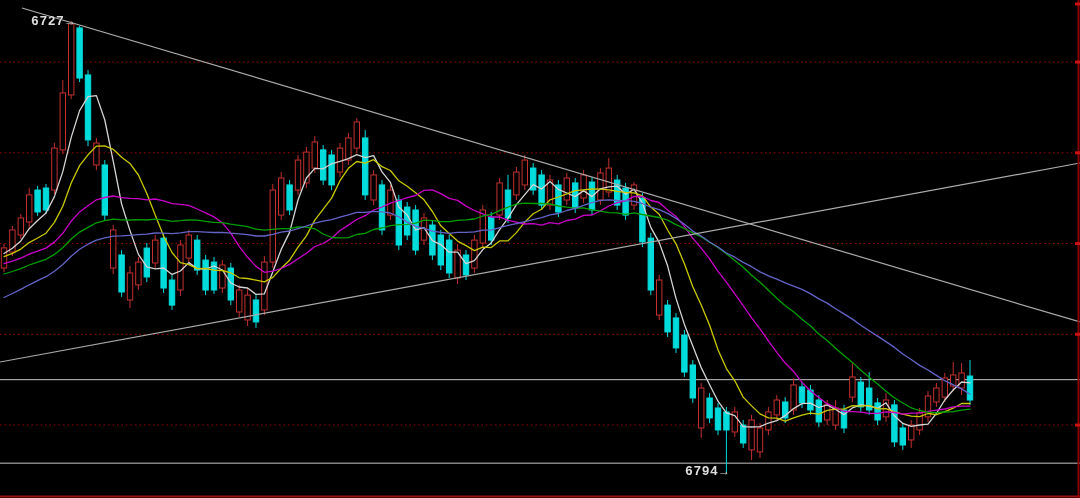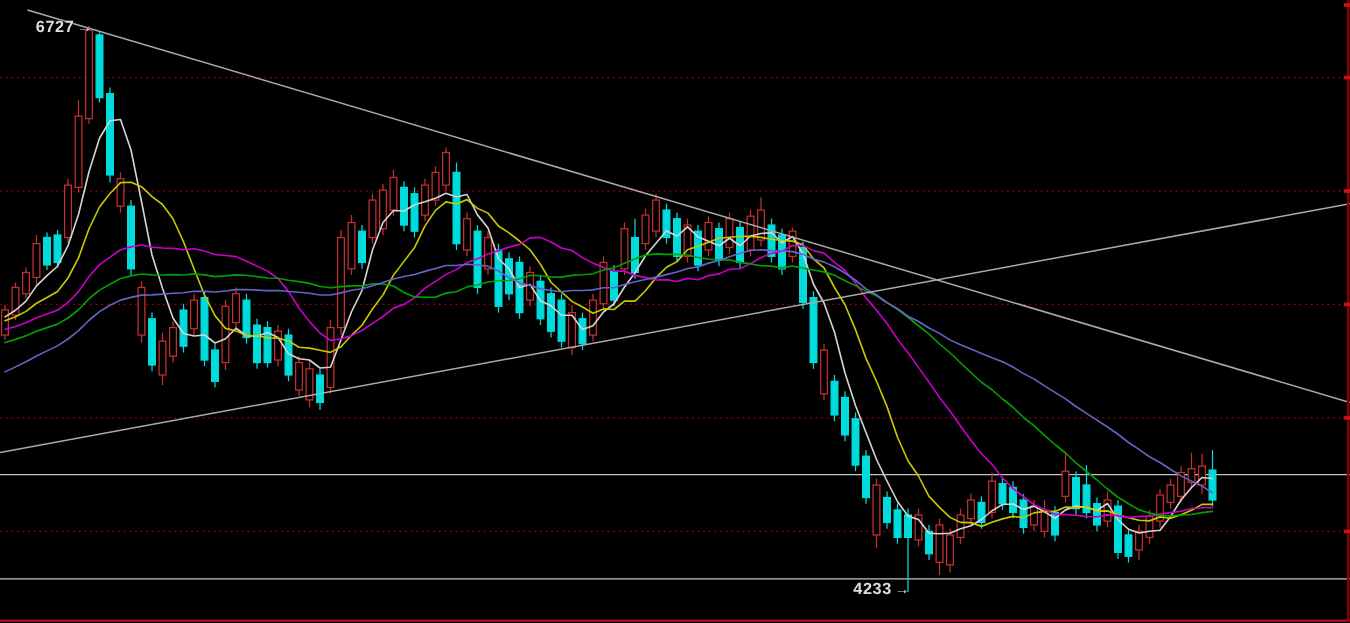--- a/index.html
+++ b/index.html
@@ -20,21 +20,21 @@
     left: 0;
     top: 0;
     display: block;
   }
   .price-label {
     position: absolute;
     display: flex;
     align-items: center;
     gap: 2px;
     transform: translateY(-50%);
-    font-family: Liberation Sans, sans-serif;
+    font-family: Liberation Mono, monospace;
     font-weight: bold;
     font-size: 13px;
     color: #dedede;
     letter-spacing: 0.5px;
     white-space: nowrap;
     text-shadow: 0 0 1px #000;
   }
   .price-label .arrow {
     font-size: 12px;
     font-weight: bold;
@@ -300,16 +300,16 @@
       <line x1="1075" y1="334.30127041742287" x2="1080" y2="334.30127041742287" stroke="#cc1111" stroke-width="3" stroke-dasharray="axis-tick"></line>
       <line x1="1075" y1="425.0453720508167" x2="1080" y2="425.0453720508167" stroke="#cc1111" stroke-width="3" stroke-dasharray="axis-tick"></line>
     </svg>
 
   <div class="price-label" id="label-peak" style="right: 1006px; top: 21px;">
     <span>6727</span>
     <span class="arrow">→</span>
   </div>
 
   <div class="price-label" id="label-low" style="right: 352px; top: 471px;">
-    <span>4233</span>
+    <span>6794</span>
     <span class="arrow">→</span>
   </div>
 </div>
 
 </body></html>

